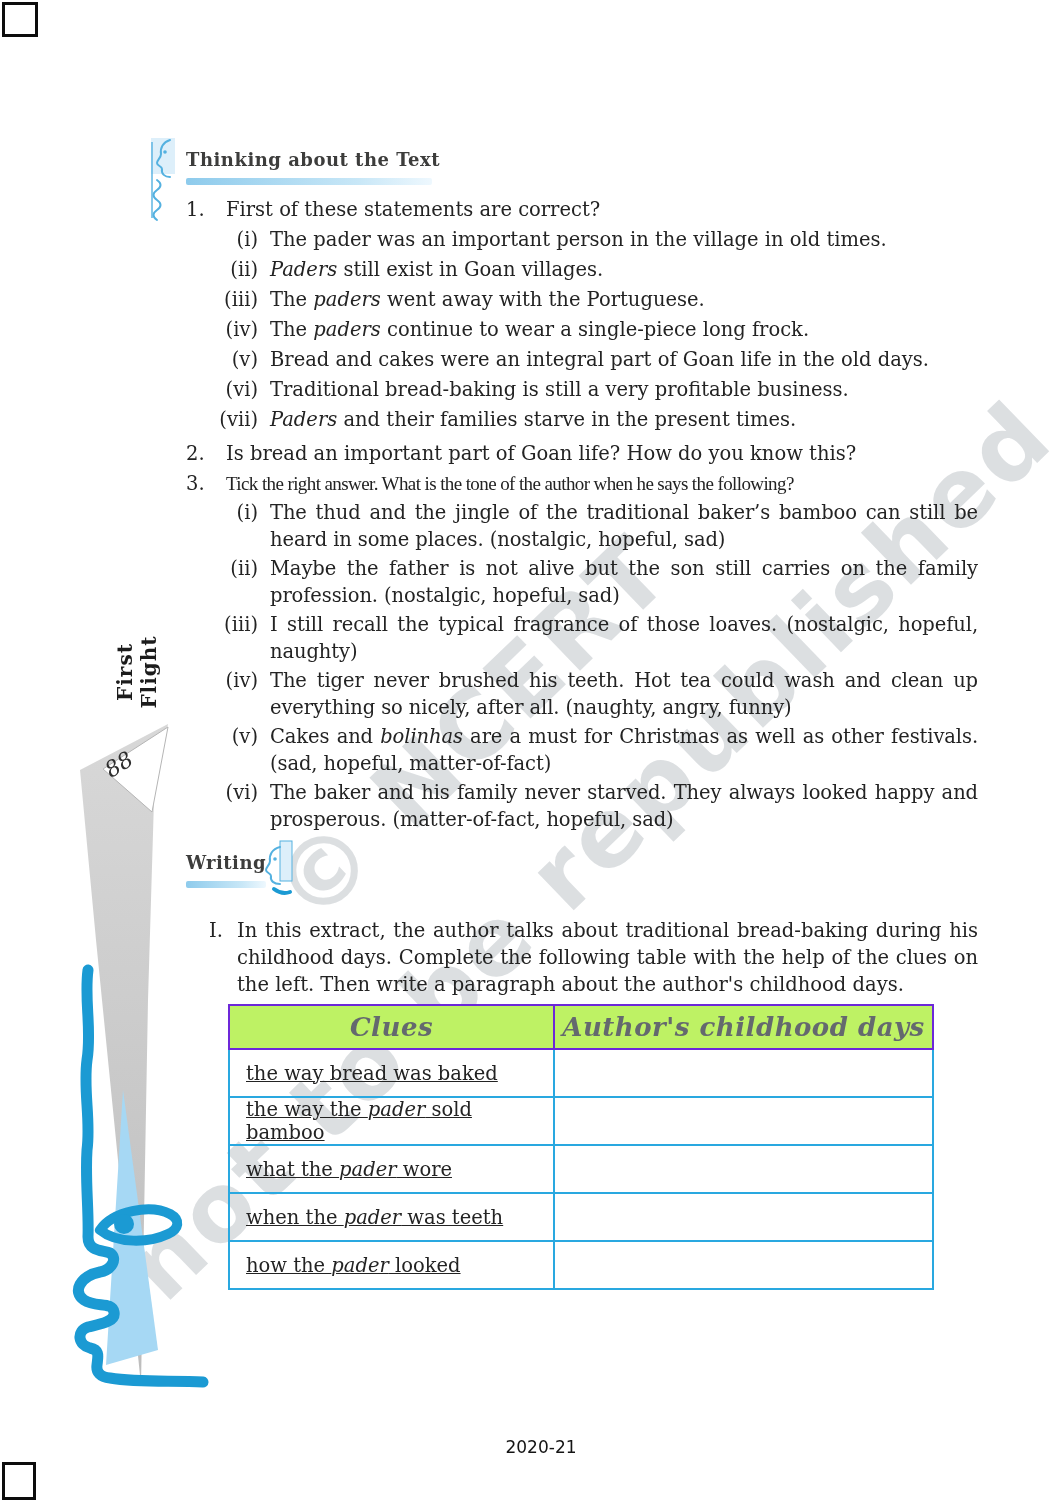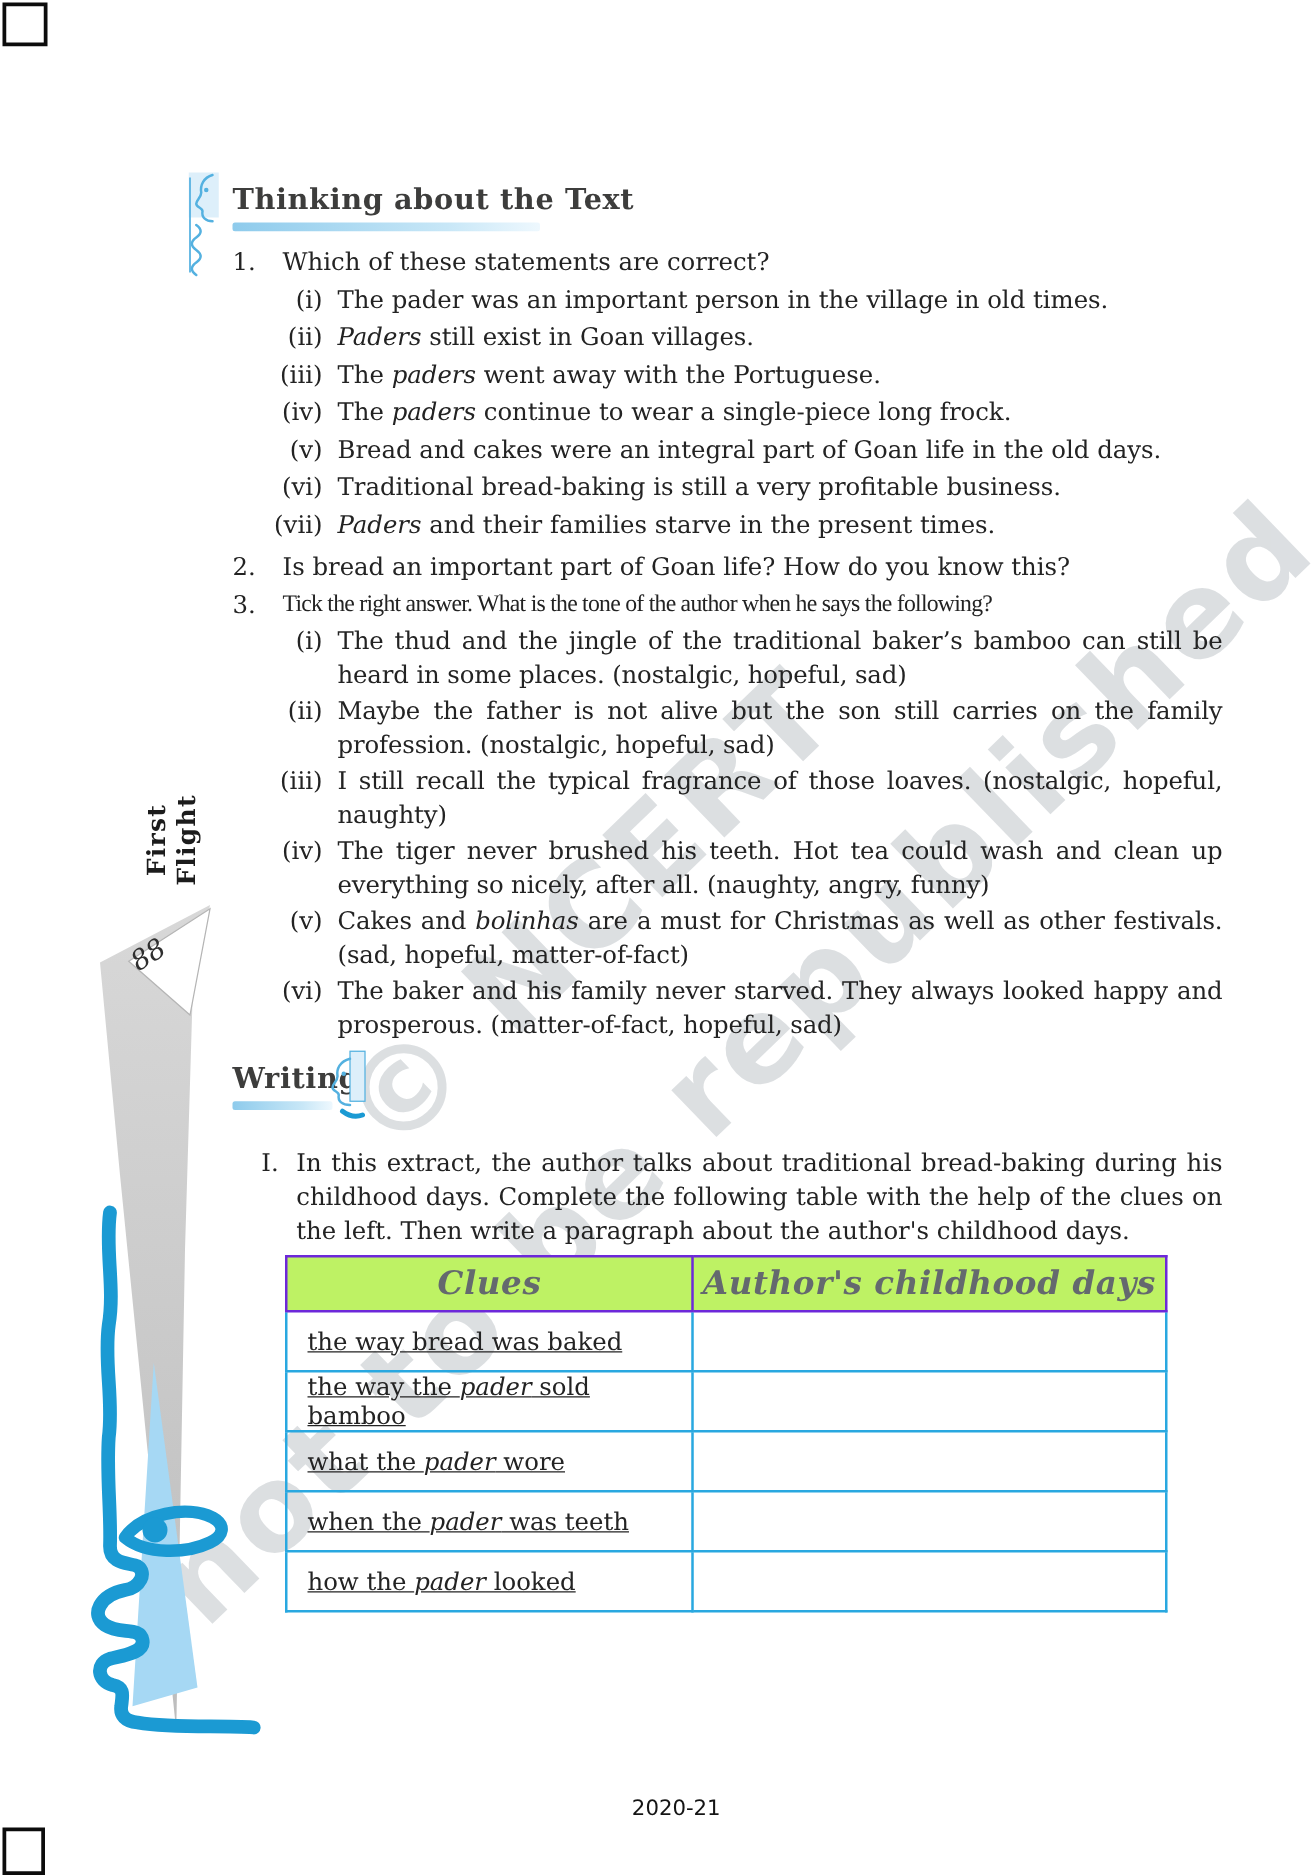--- a/index.html
+++ b/index.html
@@ -32,21 +32,21 @@
   .page-number {
     position:absolute; left:105px; top:752px; z-index:2;
     font-style:italic; font-size:22px; color:#2e2e2e; transform:rotate(-32deg);
   }
 
   
   .content { position:absolute; left:186px; top:136px; width:792px; z-index:2; }
 
   .section-head { position:relative; padding-top:8px; }
   .head-text {
-    display:inline-block; font-size:23px; font-weight:bold; color:#3d3d3c;
+    display:inline-block; font-size:18px; font-weight:bold; color:#3d3d3c;
     letter-spacing:0.5px; line-height:32px;
   }
   .head-underline { height:7px; margin-top:2px;
     background:linear-gradient(90deg,#8ecbec 0%,#c8e7f7 70%,#eef8fe 100%);
     border-radius:2px; }
   .thinking-underline { width:246px; }
   .writing-underline { width:80px; }
   .thinking-icon { position:absolute; left:-38px; top:0px; }
   .writing-icon  { position:absolute; left:68px; top:0px; }
   .writing-head  { margin-top:6px; height:62px; }
@@ -131,21 +131,21 @@
         <circle cx="17" cy="16" r="1.8" fill="#54b1e0"></circle>
         <path fill="none" stroke="#54b1e0" stroke-width="2" stroke-linecap="round" d="M9,44 q7,5 0,10 q-7,5 0,10 q7,5 0,10 q-7,5 0,10"></path>
         <path fill="none" stroke="#54b1e0" stroke-width="1.4" d="M4,6 L4,82"></path>
       </svg>
       <span class="head-text">Thinking about the Text</span>
       <div class="head-underline thinking-underline"></div>
     </div>
 
     <div class="q">
       <span class="qnum">1.</span>
-      <span class="qtext">Which of these statements are correct?</span>
+      <span class="qtext">First of these statements are correct?</span>
     </div>
     <div class="sublist">
       <div class="sub">
         <span class="rn">(i)</span>
         <span class="st"><span>The pader was an important person in the village in old times.</span></span>
       </div>
       <div class="sub">
         <span class="rn">(ii)</span>
         <span class="st"><i>Paders</i><span> still exist in Goan villages.</span></span>
       </div>

